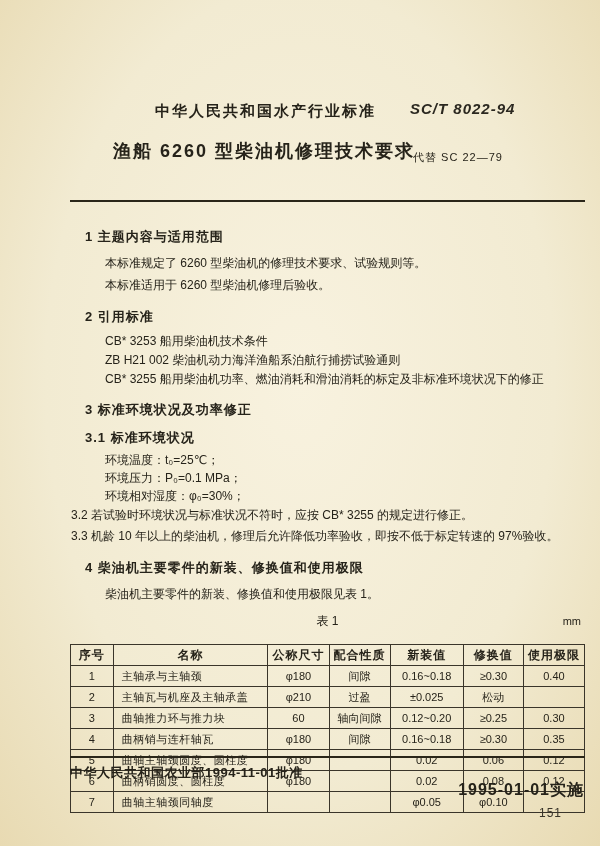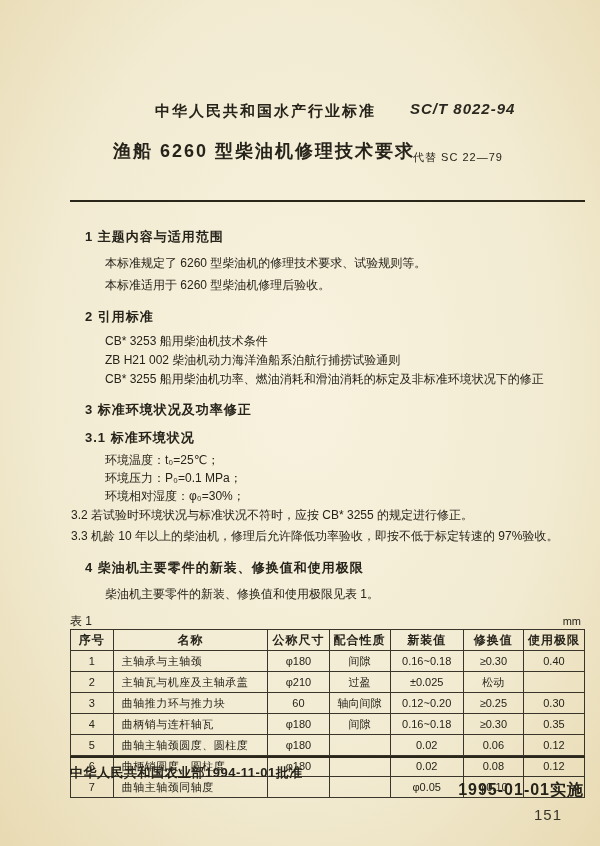--- a/index.html
+++ b/index.html
@@ -51,22 +51,22 @@
   .sub-heading {
     font-size: 13px; font-weight: bold; letter-spacing: 1px;
     margin-left: 15px; margin-top: 6px; margin-bottom: 2px;
   }
   .para { margin-left: 35px; }
   .ref-line { margin-left: 35px; line-height: 19px; }
   .env-line { margin-left: 35px; line-height: 18px; }
   .clause { margin-left: 1px; line-height: 21px; }
   
   .table-caption-row {
-    position: relative; margin-top: 8px; margin-bottom: 0;
-    text-align: left; font-size: 12px; line-height: 16px;
+    position: relative; margin-top: 8px; margin-bottom: 15px;
+    text-align: center; font-size: 12px; line-height: 16px;
   }
   .table-unit { position: absolute; right: 4px; top: 0; font-size: 11px; }
   table.spec {
     width: 100%; border-collapse: collapse; table-layout: fixed;
     font-size: 11px; line-height: 13px;
     background: transparent;
   }
   table.spec th, table.spec td {
     border: 1px solid #3a352a;
     padding: 2px 3px;
@@ -80,21 +80,21 @@
   .approval {
     position: absolute; left: 70px; top: 764px;
     font-size: 13px; font-weight: bold; letter-spacing: 0.5px;
   }
   .implementation {
     position: absolute; right: 16px; top: 760px;
     font-size: 16px; font-weight: bold; letter-spacing: 1px; margin-top: 20px;
   }
   .page-number {
     position: absolute; right: 38px; top: 806px;
-    font-size: 15px; letter-spacing: 1px; color: #3a352a;
+    font-size: 12px; letter-spacing: 1px; color: #3a352a;
   }
 </style>
 </head>
 <body>
 
 <div class="page">
 
   <div class="std-type">中华人民共和国水产行业标准</div>
   <div class="std-number">SC/T 8022-94</div>
   <div class="doc-title">渔船 6260 型柴油机修理技术要求</div>

